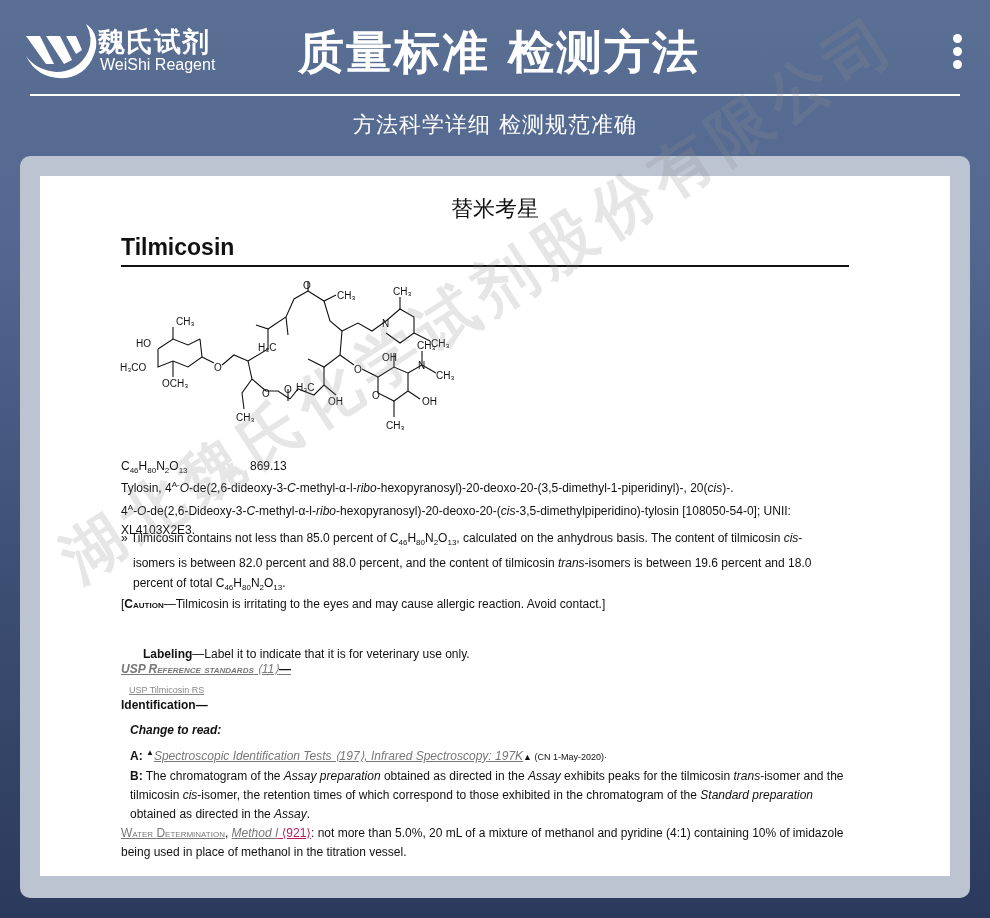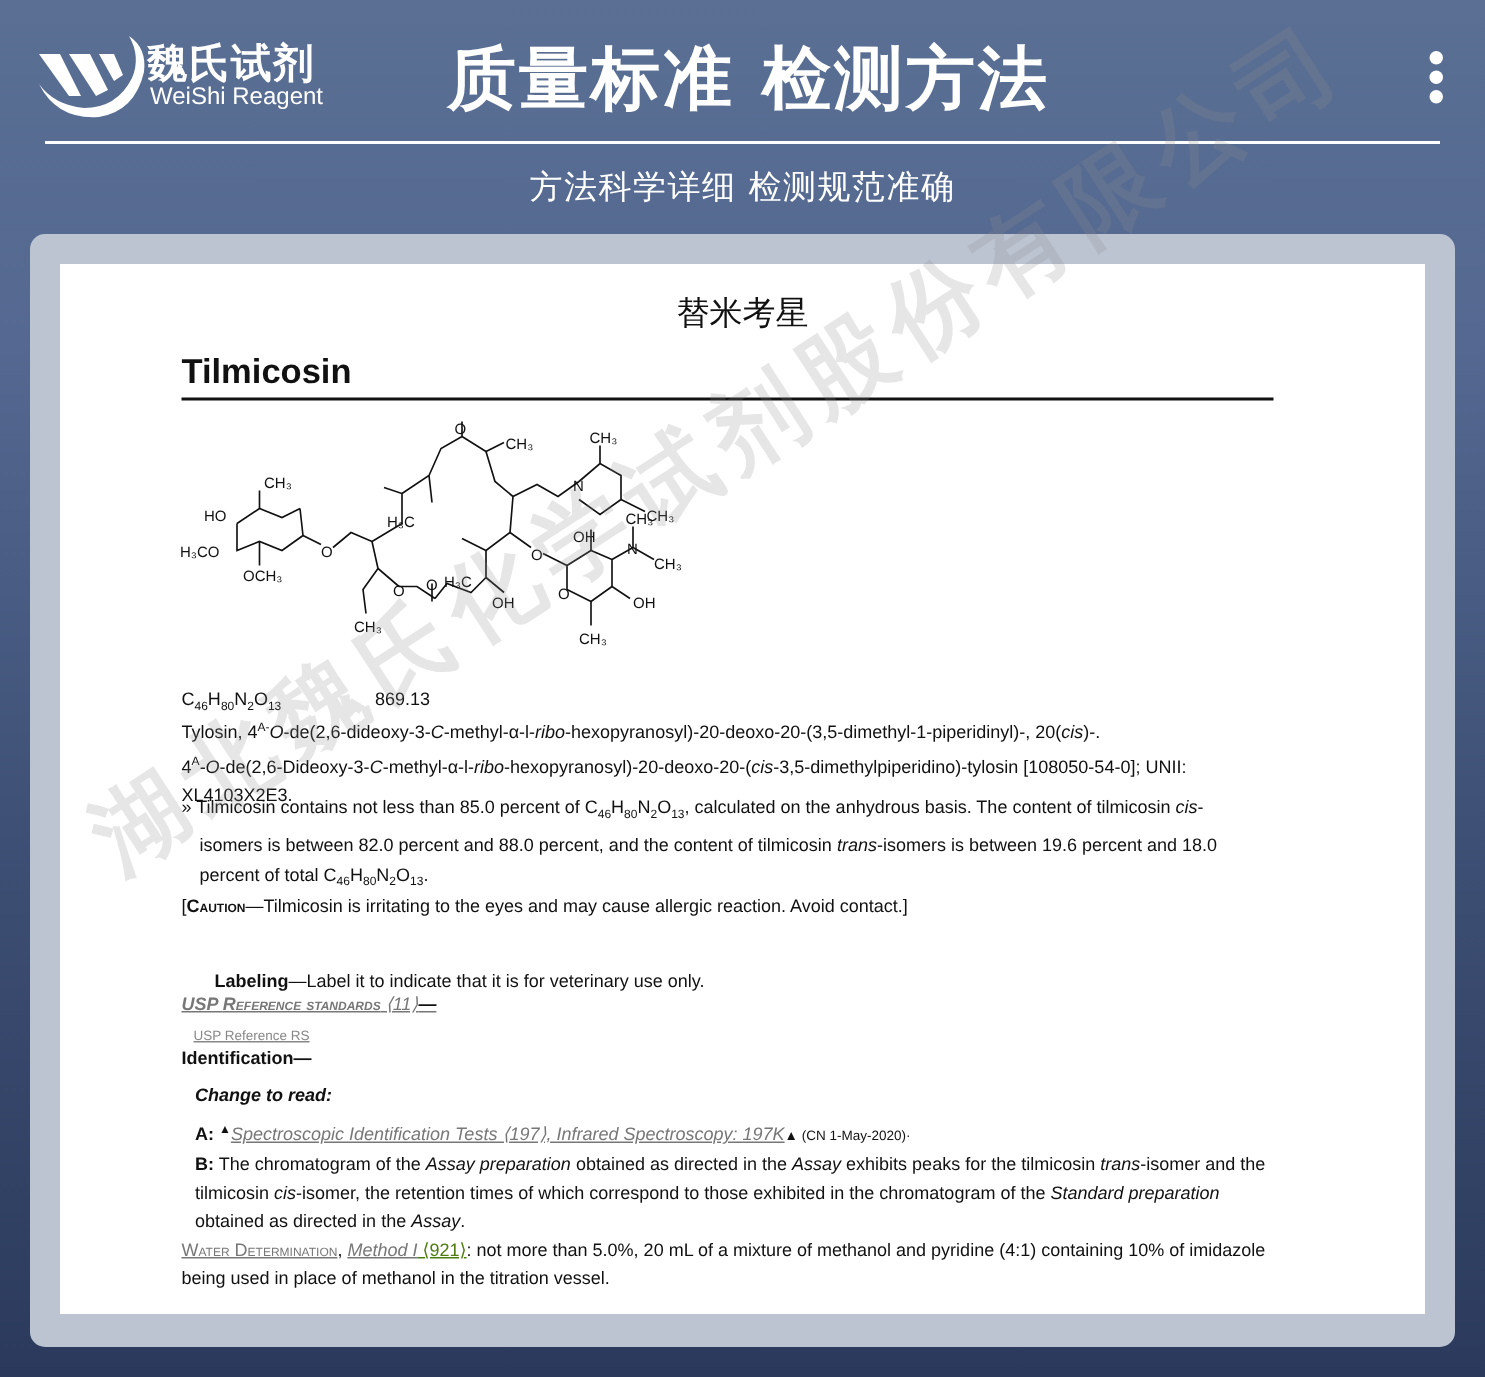--- a/index.html
+++ b/index.html
@@ -44,21 +44,21 @@
   .label { top: 469px; padding-left: 22px; }
   .refstd { top: 484px; color: #777; text-decoration: underline; font-size: 12px; font-style: italic; }
   .refstd .sc { font-weight: bold; }
   .rs { top: 505px; left: 89px; font-size: 9px; color: #888; text-decoration: underline; }
   .ident { top: 520px; font-weight: bold; }
   .change { top: 545px; left: 90px; font-weight: bold; font-style: italic; }
   .testA { top: 567px; left: 90px; }
   .testB { top: 591px; left: 90px; width: 720px; }
   .water { top: 648px; }
   .lnk { color: #777; text-decoration: underline; font-style: italic; }
-  .lnk2 { color: #4d7c0f; text-decoration: underline; }
+  .lnk2 { color: #be185d; text-decoration: underline; }
   .cn-note { font-size: 9px; }
   b { font-weight: bold; }
 
   .watermark {
     position: absolute; left: 45px; top: 530px; width: 1000px;
     transform: rotate(-33deg); transform-origin: 0 0;
     font-size: 62px; font-weight: bold; color: rgba(140,140,140,0.22);
     letter-spacing: 8px; white-space: nowrap; pointer-events: none;
     font-family: "DejaVu Sans", sans-serif;
   }
@@ -168,21 +168,21 @@
     <span>» Tilmicosin contains not less than 85.0 percent of C</span><sub>46</sub>H<sub>80</sub>N<sub>2</sub>O<sub>13</sub><span>, calculated on the anhydrous basis. The content of tilmicosin </span><i>cis</i><span>-</span>
     <span class="indent"><span>isomers is between 82.0 percent and 88.0 percent, and the content of tilmicosin </span><i>trans</i><span>-isomers is between 19.6 percent and 18.0</span></span>
     <span class="indent"><span>percent of total C</span><sub>46</sub>H<sub>80</sub>N<sub>2</sub>O<sub>13</sub>.</span>
   </div>
 
   <div class="text caution">[<span class="sc">Caution</span><span>—Tilmicosin is irritating to the eyes and may cause allergic reaction. Avoid contact.]</span></div>
 
   <div class="text label"><b>Labeling</b><span>—Label it to indicate that it is for veterinary use only.</span></div>
 
   <div class="text refstd"><b>USP </b><span class="sc">Reference standards</span><span> ⟨11⟩</span><b style="color:#111">—</b></div>
-  <div class="text rs">USP Reference RS</div>
+  <div class="text rs">USP Tilmicosin RS</div>
 
   <div class="text ident">Identification—</div>
   <div class="text change">Change to read:</div>
 
   <div class="text testA">
     <b>A:</b>
     <sup>▲</sup><span class="lnk">Spectroscopic Identification Tests ⟨197⟩, Infrared Spectroscopy: 197K</span><span class="cn-note">▲</span><span class="cn-note"> (CN 1-May-2020)·</span>
   </div>
 
   <div class="text testB">

